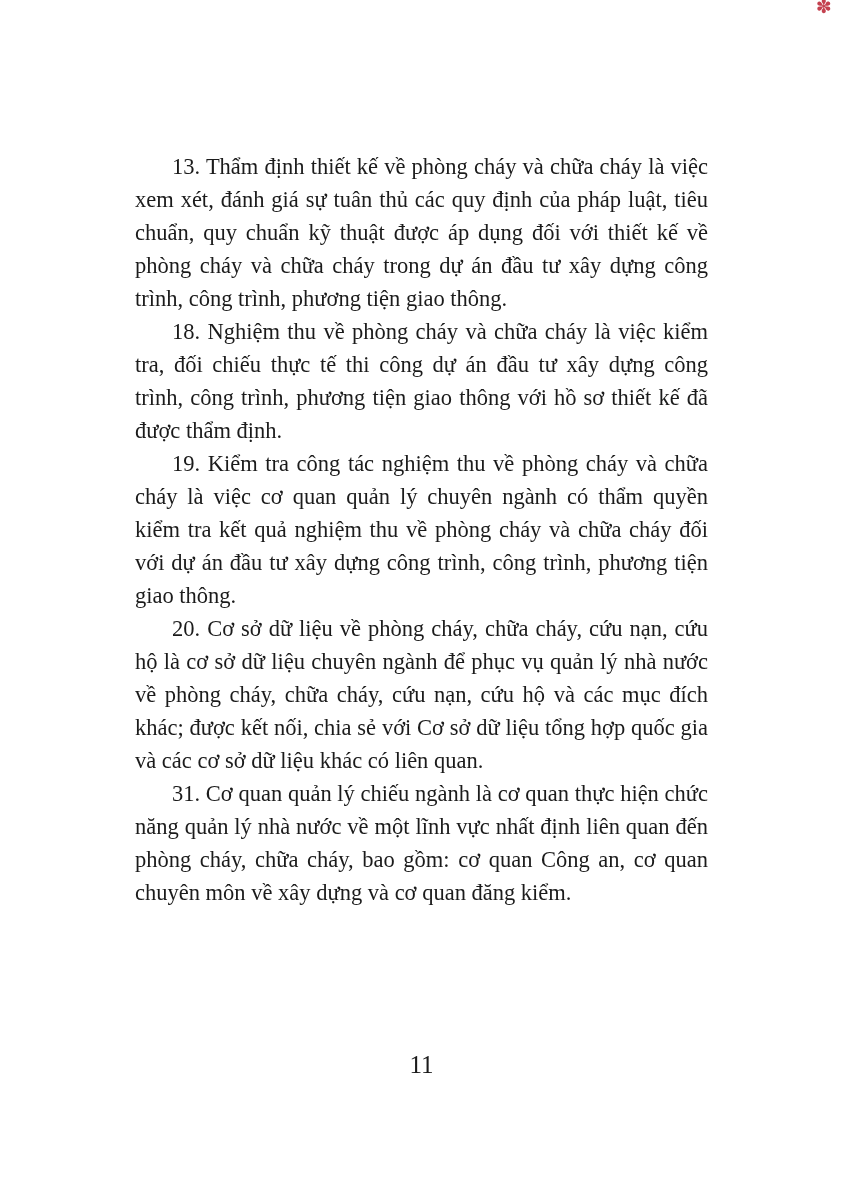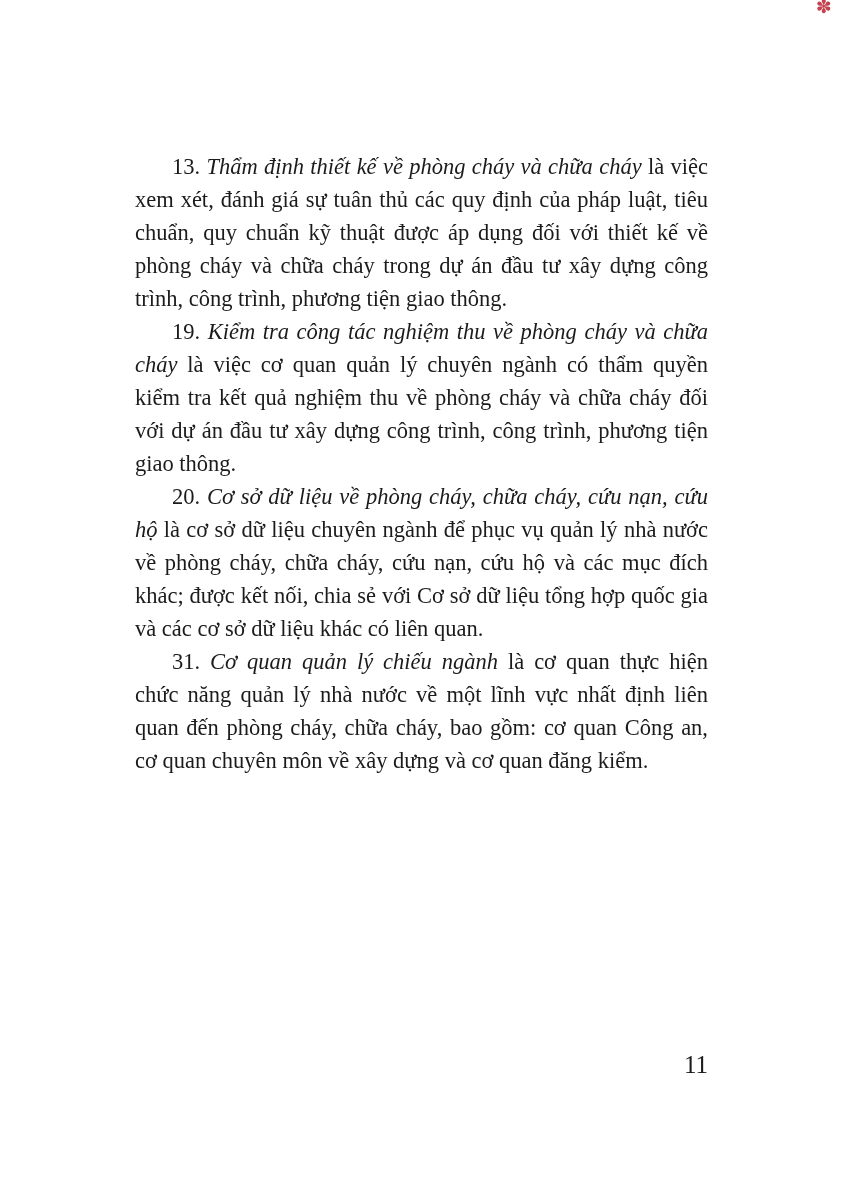--- a/index.html
+++ b/index.html
@@ -27,38 +27,39 @@
     width: 573px;
     font-size: 22.5px;
     line-height: 33px;
     text-align: justify;
   }
   .para {
     margin: 0;
     text-indent: 37px;
   }
   .seg { }
-  .seg.italic { font-style: italic; }
+  .seg.italic { }
   .page-number {
     position: absolute;
     left: 135px;
     top: 1048px;
     width: 573px;
-    text-align: right;
+    text-align: center;
     font-size: 25px;
     line-height: 33px;
   }
 </style>
 </head>
 <body>
 
 <div>
   <span class="flower" style="color: rgb(196, 65, 79);">✽</span>
 
   <div class="content">
       <p class="para"><span class="seg">13. </span><span class="seg italic">Thẩm định thiết kế về phòng cháy và chữa cháy</span><span class="seg"> là việc xem xét, đánh giá sự tuân thủ các quy định của pháp luật, tiêu chuẩn, quy chuẩn kỹ thuật được áp dụng đối với thiết kế về phòng cháy và chữa cháy trong dự án đầu tư xây dựng công trình, công trình, phương tiện giao thông.</span></p>
+      <p class="para"><span class="seg">18. </span><span class="seg italic">Nghiệm thu về phòng cháy và chữa cháy</span><span class="seg"> là việc kiểm tra, đối chiếu thực tế thi công dự án đầu tư xây dựng công trình, công trình, phương tiện giao thông với hồ sơ thiết kế đã được thẩm định.</span></p>
       <p class="para"><span class="seg">19. </span><span class="seg italic">Kiểm tra công tác nghiệm thu về phòng cháy và chữa cháy</span><span class="seg"> là việc cơ quan quản lý chuyên ngành có thẩm quyền kiểm tra kết quả nghiệm thu về phòng cháy và chữa cháy đối với dự án đầu tư xây dựng công trình, công trình, phương tiện giao thông.</span></p>
       <p class="para"><span class="seg">20. </span><span class="seg italic">Cơ sở dữ liệu về phòng cháy, chữa cháy, cứu nạn, cứu hộ</span><span class="seg"> là cơ sở dữ liệu chuyên ngành để phục vụ quản lý nhà nước về phòng cháy, chữa cháy, cứu nạn, cứu hộ và các mục đích khác; được kết nối, chia sẻ với Cơ sở dữ liệu tổng hợp quốc gia và các cơ sở dữ liệu khác có liên quan.</span></p>
       <p class="para"><span class="seg">31. </span><span class="seg italic">Cơ quan quản lý chiếu ngành</span><span class="seg"> là cơ quan thực hiện chức năng quản lý nhà nước về một lĩnh vực nhất định liên quan đến phòng cháy, chữa cháy, bao gồm: cơ quan Công an, cơ quan chuyên môn về xây dựng và cơ quan đăng kiểm.</span></p>
     </div>
 
   <div class="page-number">11</div>
 </div>
 
 </body></html>

